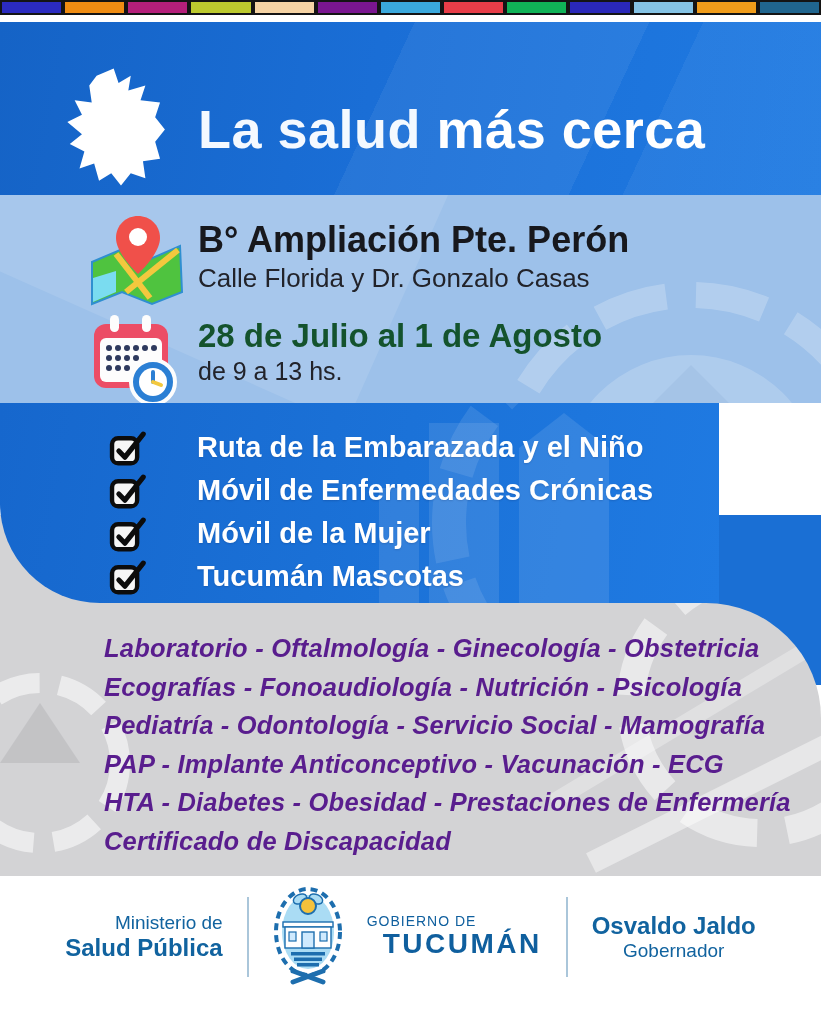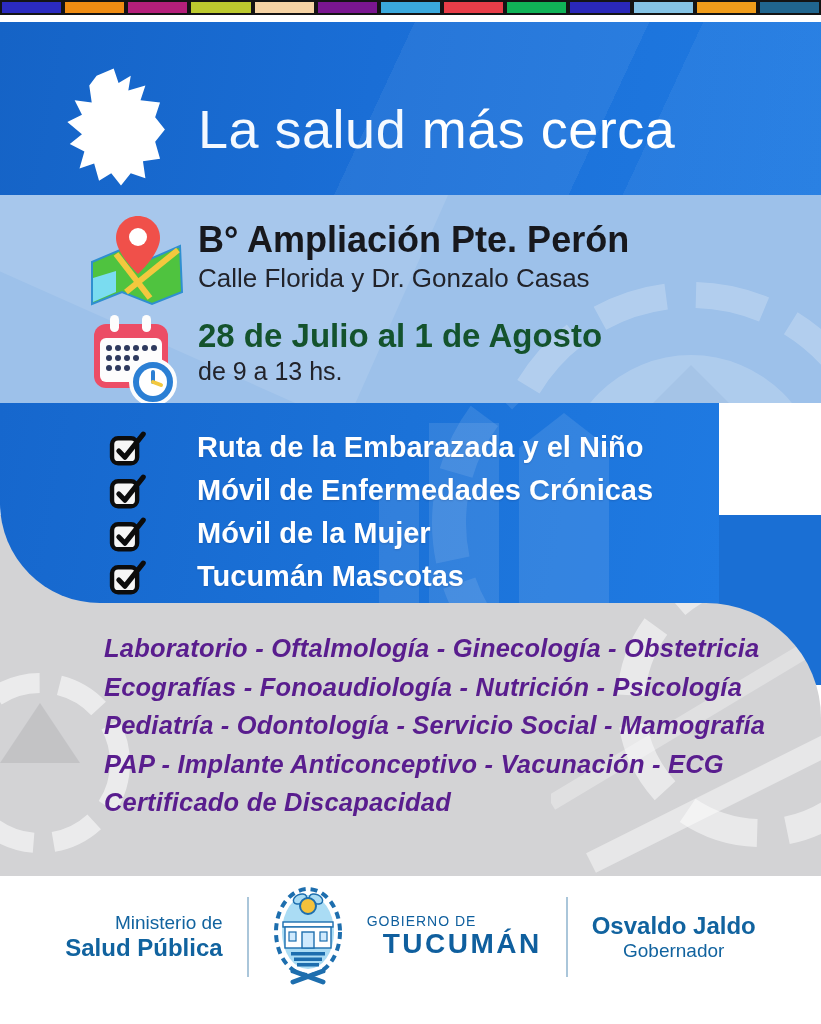--- a/index.html
+++ b/index.html
@@ -19,22 +19,22 @@
     content:"";position:absolute;inset:0;
     background:
       linear-gradient(115deg,transparent 46%,rgba(255,255,255,0.06) 46%,rgba(255,255,255,0.06) 72%,transparent 72%),
       linear-gradient(115deg,transparent 78%,rgba(255,255,255,0.05) 78%);
   }
   .province-icon{position:absolute;left:55px;top:44px;width:132px;height:122px;z-index:2;}
   .main-title{
     position:absolute;left:198px;top:76px;width:580px;z-index:2;
     color:#f4f9ff;font-size:54px;white-space:nowrap;letter-spacing:0.5px;
   }
-  .main-title .light{font-weight:400;margin-top:16px;}
-  .main-title .bold{font-weight:400;color:#ffffff;}
+  .main-title .light{font-weight:700;margin-top:16px;}
+  .main-title .bold{font-weight:700;color:#ffffff;}
   
   .subheader{
     position:absolute;top:195px;left:0;width:821px;height:208px;overflow:hidden;
     background:#9dc1ea;
   }
   .subheader .streak{
     position:absolute;left:-80px;top:-120px;width:500px;height:260px;
     background:rgba(255,255,255,0.10);transform:rotate(24deg);
   }
   .wm-sub{position:absolute;right:-60px;top:60px;width:420px;height:420px;}
@@ -195,20 +195,21 @@
     </svg>
     <div class="services-list">
   <div class="service-line">Laboratorio - Oftalmología - Ginecología - Obstetricia</div>
 
   <div class="service-line">Ecografías - Fonoaudiología - Nutrición - Psicología</div>
 
   <div class="service-line">Pediatría - Odontología - Servicio Social - Mamografía</div>
 
   <div class="service-line">PAP - Implante Anticonceptivo - Vacunación - ECG</div>
 
+  <div class="service-line">HTA - Diabetes - Obesidad - Prestaciones de Enfermería</div>
 
   <div class="service-line">Certificado de Discapacidad</div>
 </div>
   </div>
 
   <div class="blue-main">
     <svg class="wm-blue" viewBox="0 0 480 260">
       <g fill="rgba(255,255,255,0.10)">
         <rect x="150" y="30" width="70" height="200"></rect>
         <rect x="240" y="55" width="90" height="175"></rect>

